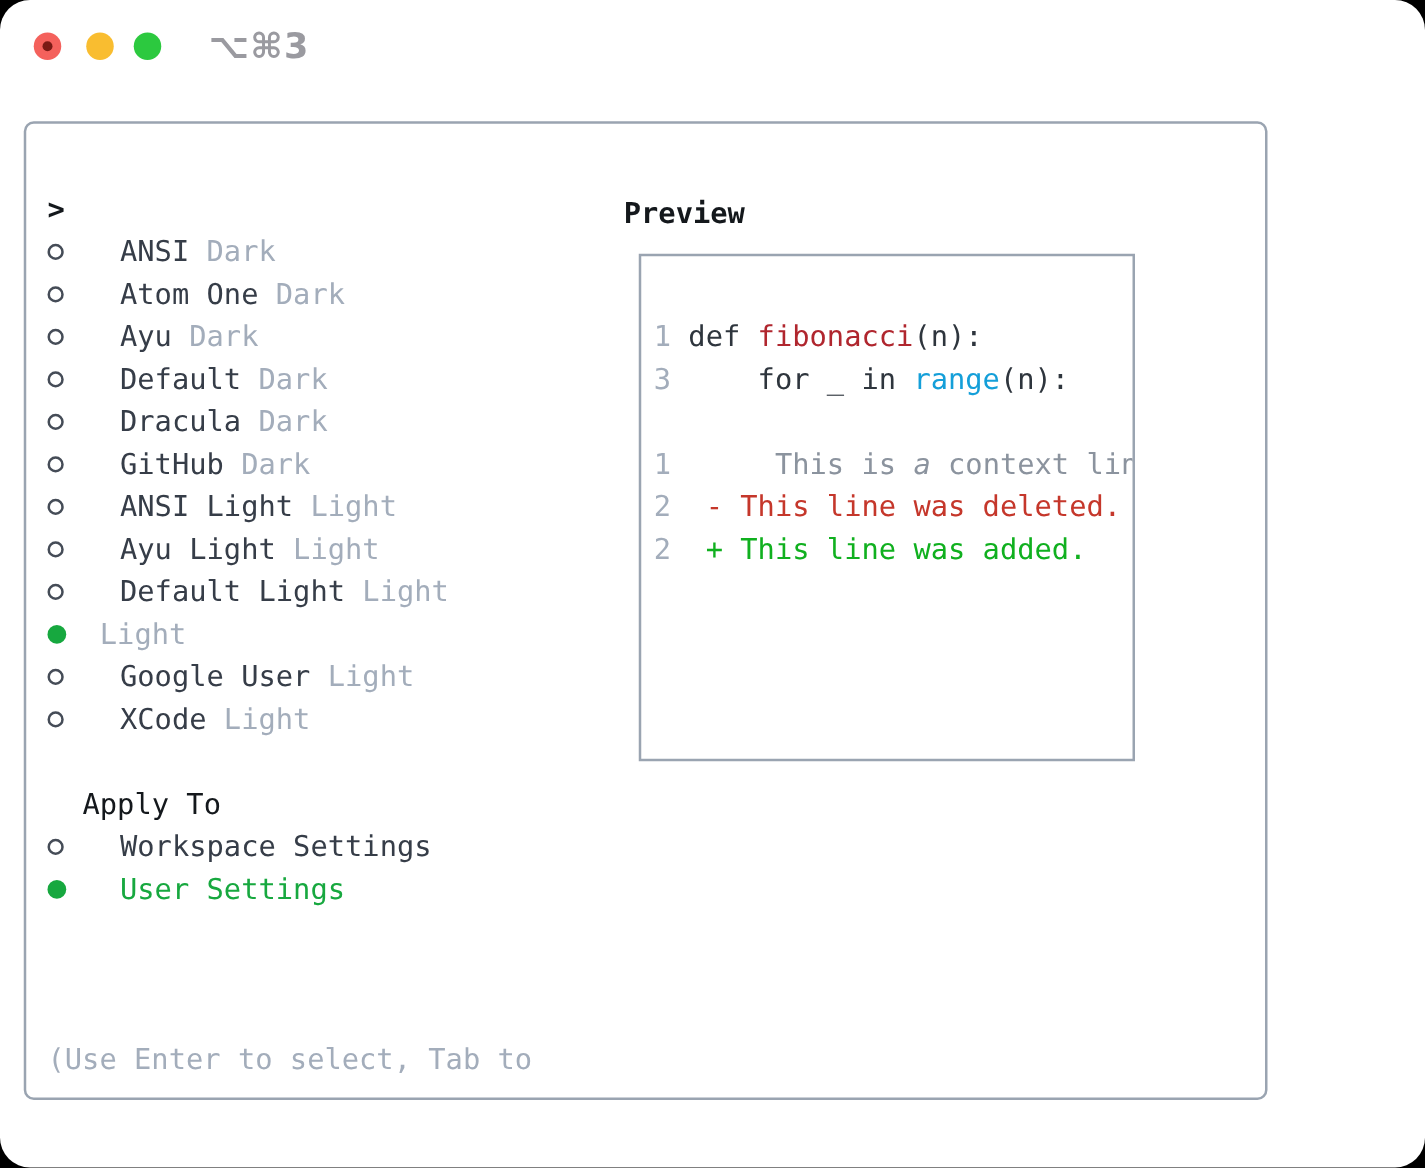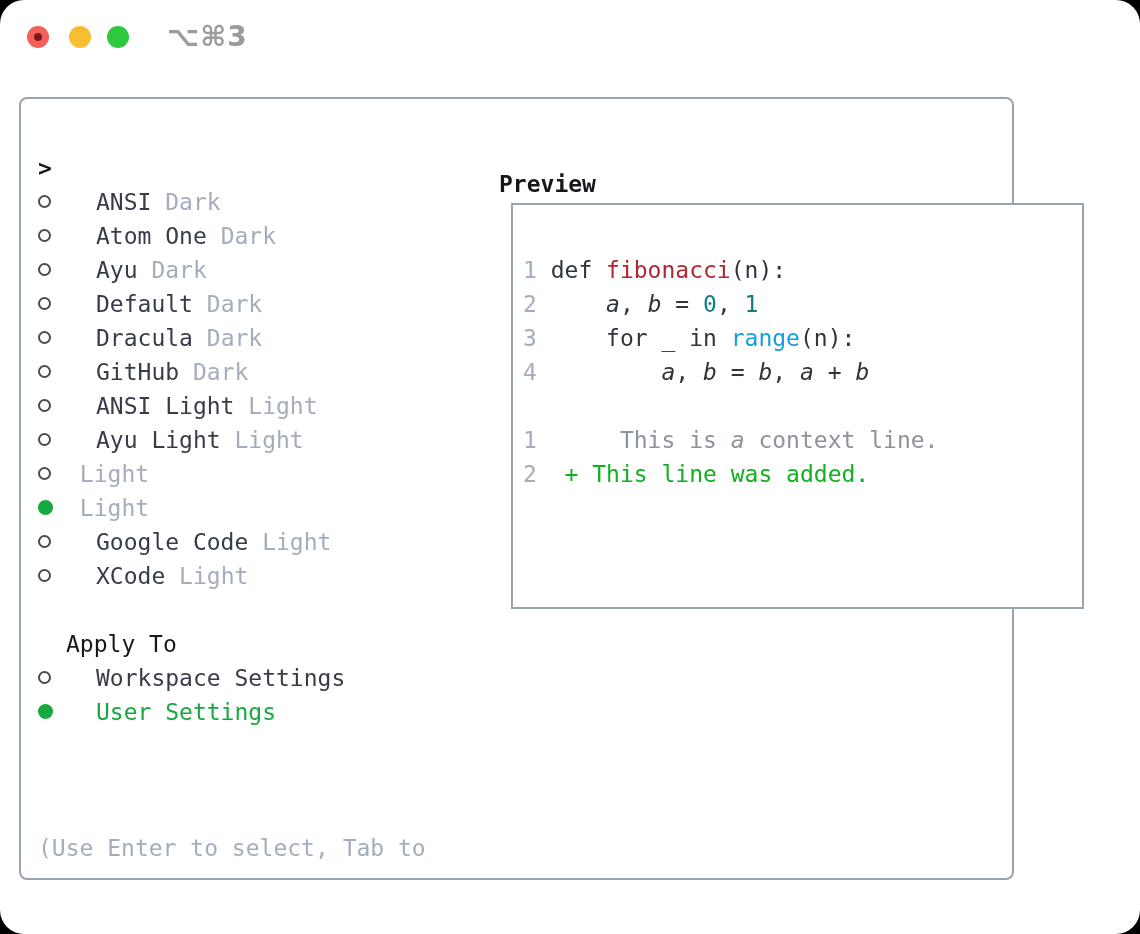--- a/index.html
+++ b/index.html
@@ -47,22 +47,22 @@
   .bullet i{position:absolute;left:0;top:10px;width:13px;height:13px;border-radius:50%;
     border:2px solid #454c57;background:transparent;}
   .row.selected .bullet i{border:none;width:15px;height:15px;top:9px;background:var(--accent-green);}
   .nm{color:var(--item-ink);margin-left:30px;}
   .row.selected .nm{color:var(--accent-green);}
   .tg{color:var(--muted);}
   .apply-hdr{color:var(--ink);text-align:right;}
   .apply-indent{display:inline-block;width:28px;}
   .hint{font-size:23px;line-height:34px;color:var(--muted);white-space:pre;}
   
-  .preview-hdr{position:absolute;left:478px;top:68px;}
-  .preview-box{position:absolute;left:490px;top:104px;width:573px;height:406px;
+  .preview-hdr{position:absolute;left:478px;top:55px;}
+  .preview-box{position:absolute;left:490px;top:104px;width:397px;height:406px;
     border:2px solid var(--border-gray);background:#fff;padding:48px 0 0 10px;overflow:hidden;}
   .cl{height:34px;line-height:34px;font-size:23px;white-space:pre;}
   .gut{display:inline-block;width:2ch;color:var(--muted);}
   .s-code{color:#2e353d;}
   .s-func{color:var(--func-red);}
   .s-var{color:#2e353d;font-style:italic;}
   .s-lit{color:var(--lit-teal);}
   .s-call{color:var(--call-blue);}
   .s-ctx{color:var(--ctx-gray);}
   .s-ctxvar{color:var(--ctx-gray);font-style:italic;}
@@ -91,23 +91,23 @@
       </div>
       <div id="theme-list">
           <div class="row item"><span class="bullet"><i></i></span><span class="nm">ANSI</span><span class="tg"> Dark</span></div>
           <div class="row item"><span class="bullet"><i></i></span><span class="nm">Atom One</span><span class="tg"> Dark</span></div>
           <div class="row item"><span class="bullet"><i></i></span><span class="nm">Ayu</span><span class="tg"> Dark</span></div>
           <div class="row item"><span class="bullet"><i></i></span><span class="nm">Default</span><span class="tg"> Dark</span></div>
           <div class="row item"><span class="bullet"><i></i></span><span class="nm">Dracula</span><span class="tg"> Dark</span></div>
           <div class="row item"><span class="bullet"><i></i></span><span class="nm">GitHub</span><span class="tg"> Dark</span></div>
           <div class="row item"><span class="bullet"><i></i></span><span class="nm">ANSI Light</span><span class="tg"> Light</span></div>
           <div class="row item"><span class="bullet"><i></i></span><span class="nm">Ayu Light</span><span class="tg"> Light</span></div>
-          <div class="row item"><span class="bullet"><i></i></span><span class="tg"> Light</span></div>
+          <div class="row item"><span class="bullet"><i></i></span><span class="nm">Default Light</span><span class="tg"> Light</span></div>
           <div class="row item selected"><span class="bullet"><i></i></span><span class="tg"> Light</span></div>
-          <div class="row item"><span class="bullet"><i></i></span><span class="nm">Google Code</span><span class="tg"> Light</span></div>
+          <div class="row item"><span class="bullet"><i></i></span><span class="nm">Google User</span><span class="tg"> Light</span></div>
           <div class="row item"><span class="bullet"><i></i></span><span class="nm">XCode</span><span class="tg"> Light</span></div>
         </div>
       <div class="row blank"></div>
       <div class="row apply-hdr">
         <span class="apply-indent"></span><span>Apply To</span>
       </div>
       <div id="apply-list">
           <div class="row item"><span class="bullet"><i></i></span><span class="nm">Workspace Settings</span></div>
           <div class="row item selected"><span class="bullet"><i></i></span><span class="nm">User Settings</span></div>
         </div>
@@ -116,22 +116,21 @@
         <div>(Use Enter to select, Tab to</div>
         <div>change focus)</div>
       </div>
     </div>
 
     <div class="row hdr preview-hdr">
       <span>Preview</span>
     </div>
     <div class="preview-box" id="preview-box">
         <div class="cl"><span class="gut">1</span><span class="s-code">def </span><span class="s-func">fibonacci</span><span class="s-code">(n):</span></div>
-        <div class="cl"><span class="gut">2</span><span class="s-code">    </span><span class="s-var">a</span><span class="s-code">, </span><span class="s-var">b</span><span class="s-code"> = </span><span class="s-lit">0</span><span class="s-code">, </span><span class="s-lit">1</span></div>
         <div class="cl"><span class="gut">3</span><span class="s-code">    for _ in </span><span class="s-call">range</span><span class="s-code">(n):</span></div>
-        <div class="cl"><span class="gut">4</span><span class="s-code">        </span><span class="s-var">a</span><span class="s-code">, </span><span class="s-var">b</span><span class="s-code"> = </span><span class="s-var">b</span><span class="s-code">, </span><span class="s-var">a</span><span class="s-code"> + </span><span class="s-var">b</span></div>
         <div class="cl"><span class="gut"></span></div>
         <div class="cl"><span class="gut">1</span><span class="s-ctx">     This is </span><span class="s-ctxvar">a</span><span class="s-ctx"> context line.</span></div>
+        <div class="cl"><span class="gut">2</span><span class="s-del"> - This line was deleted.</span></div>
         <div class="cl"><span class="gut">2</span><span class="s-add"> + This line was added.</span></div>
       </div>
 
   </div>
 </div>
 
 </body></html>

